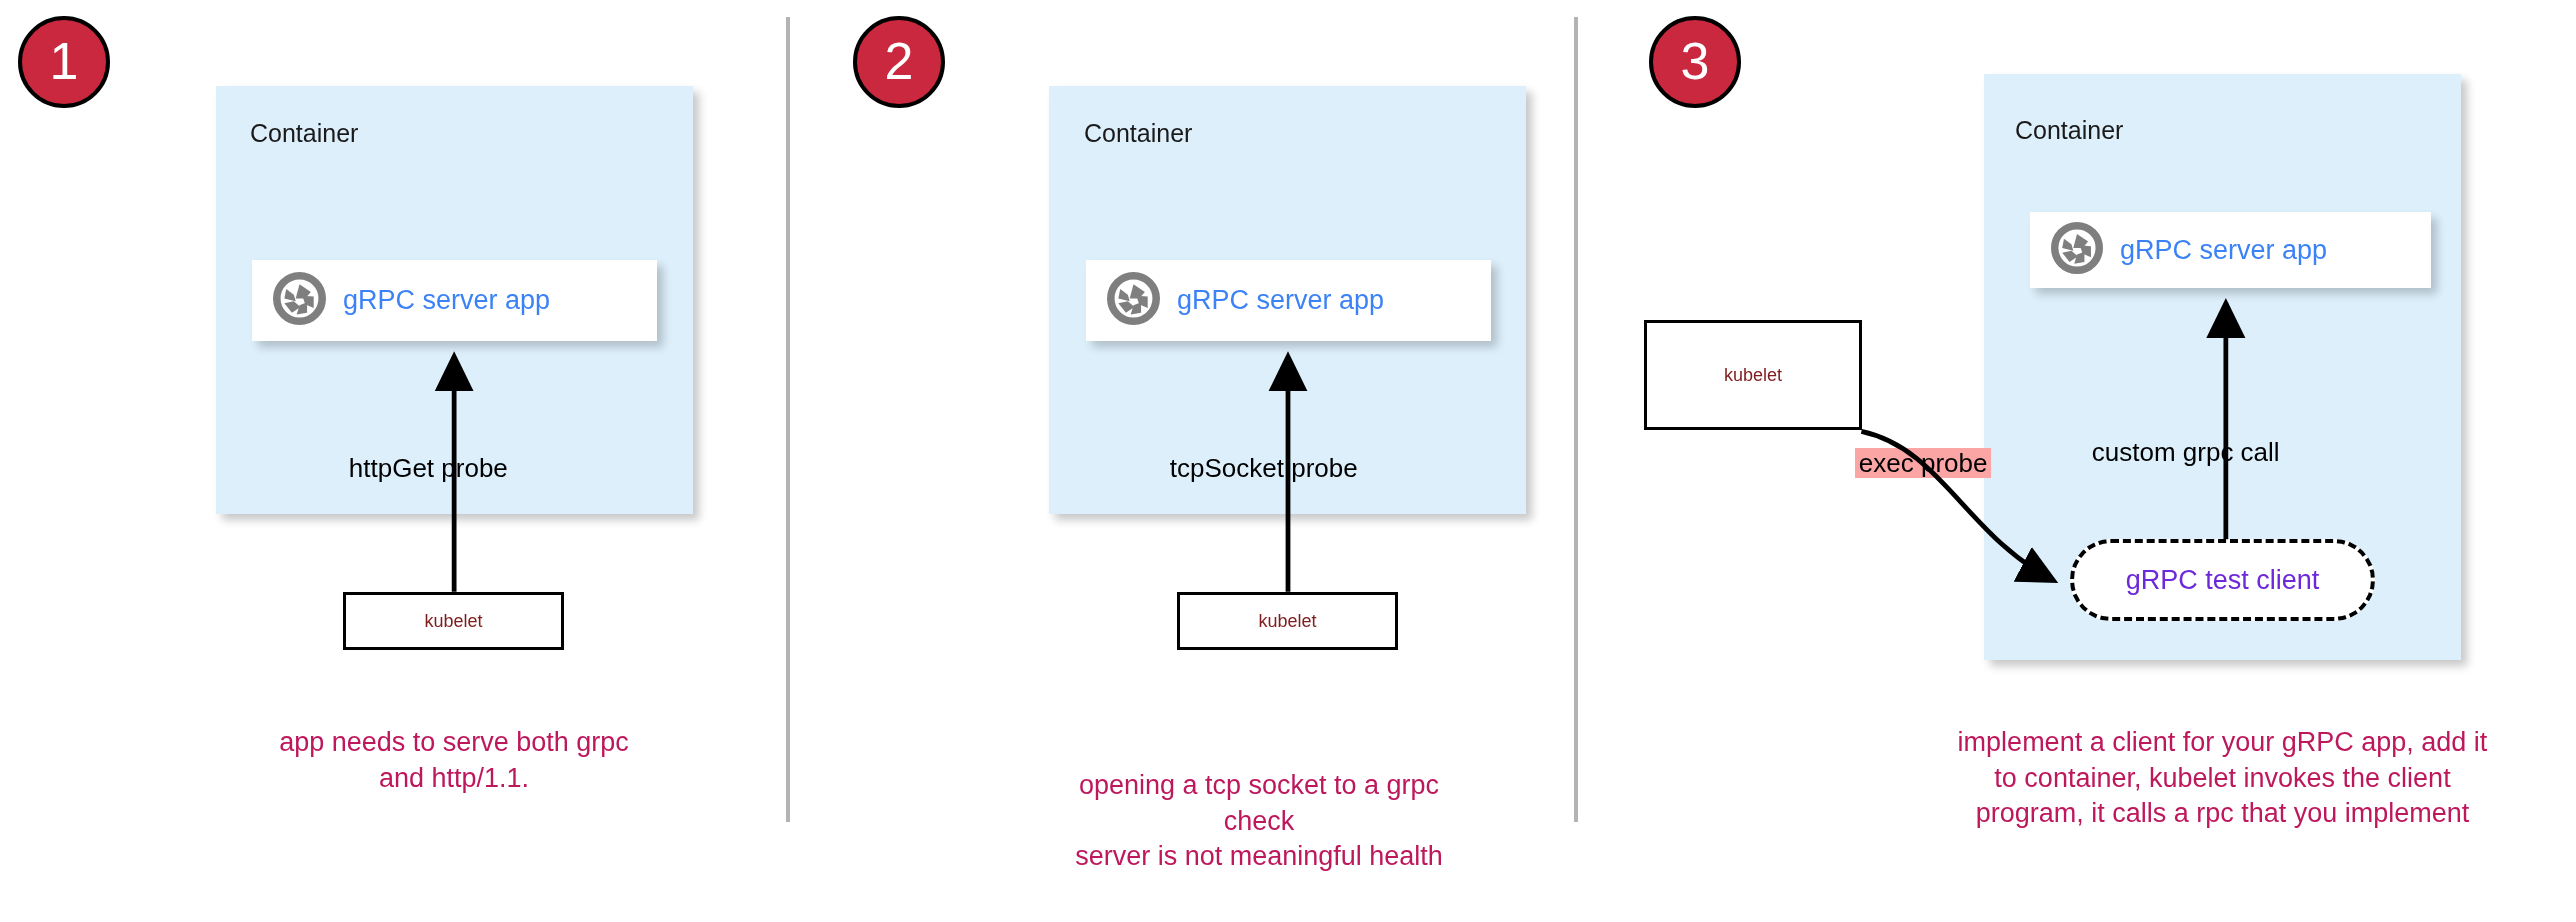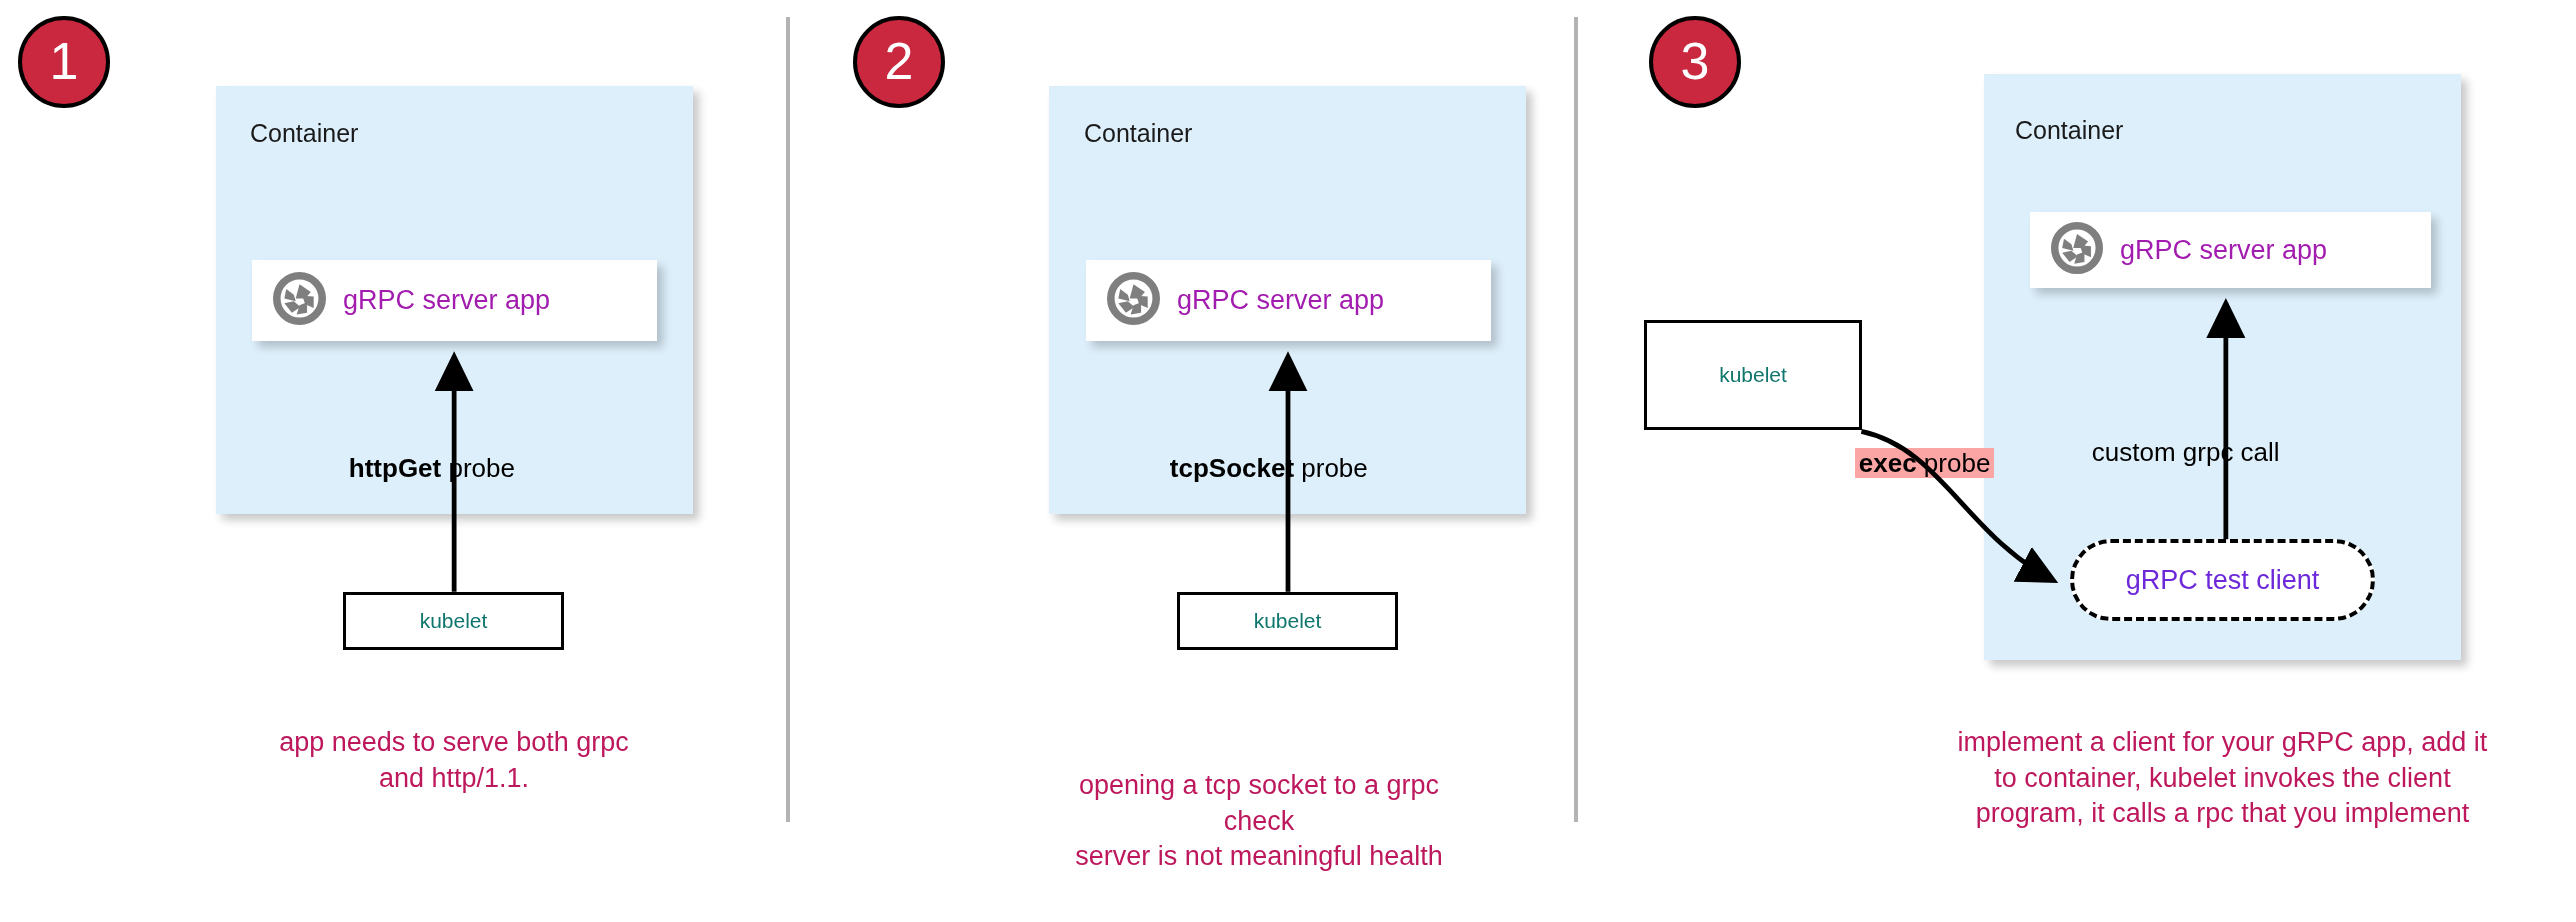--- a/index.html
+++ b/index.html
@@ -71,35 +71,35 @@
     box-sizing: border-box;
   }
   .app-icon {
     flex: 0 0 auto;
     margin-left: 21px;
     margin-right: 17px;
     display: block;
   }
   .app-label {
     font-size: 27px;
-    color: #a21caf;
+    color: #3b82f6;
     white-space: nowrap;
   }
 
   
   .plain-box {
     position: absolute;
     background: #ffffff;
     border: 3.8px solid #000000;
     box-sizing: border-box;
     display: flex;
     align-items: center;
     justify-content: center;
-    font-size: 21px;
-    color: #0f766e;
+    font-size: 18px;
+    color: #7f1d1d;
   }
 
   
   .dashed-stadium {
     position: absolute;
     background: #ffffff;
     border: 4.8px dashed #000000;
     border-radius: 953px;
     box-sizing: border-box;
     display: flex;
@@ -120,21 +120,21 @@
   }
 
   
   .edge-label {
     position: absolute;
     font-size: 26px;
     white-space: nowrap;
     color: #000000;
     background: transparent;
   }
-  .edge-label .strong { font-weight: bold; }
+  .edge-label .strong { font-weight: normal; }
   .edge-label .chip {
     background: #ddeffb;
     padding: 0 3.8px;
   }
   .edge-label.onwhite .chip { background: #fca5a5; }
 
   
   .caption {
     position: absolute;
     font-size: 27px;

